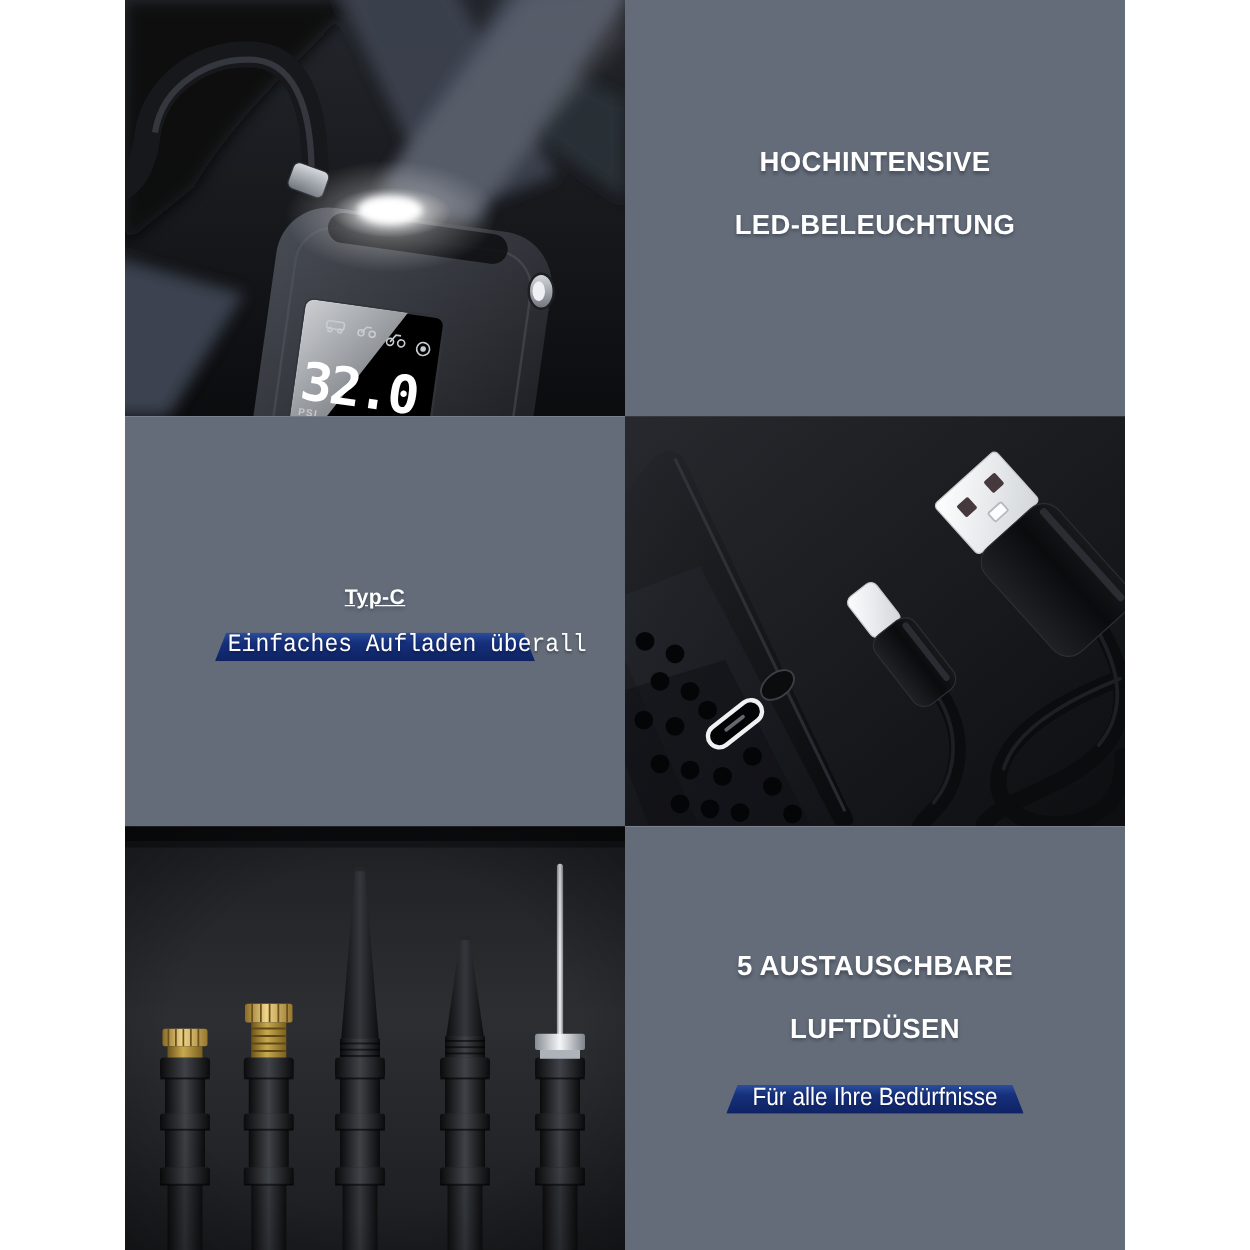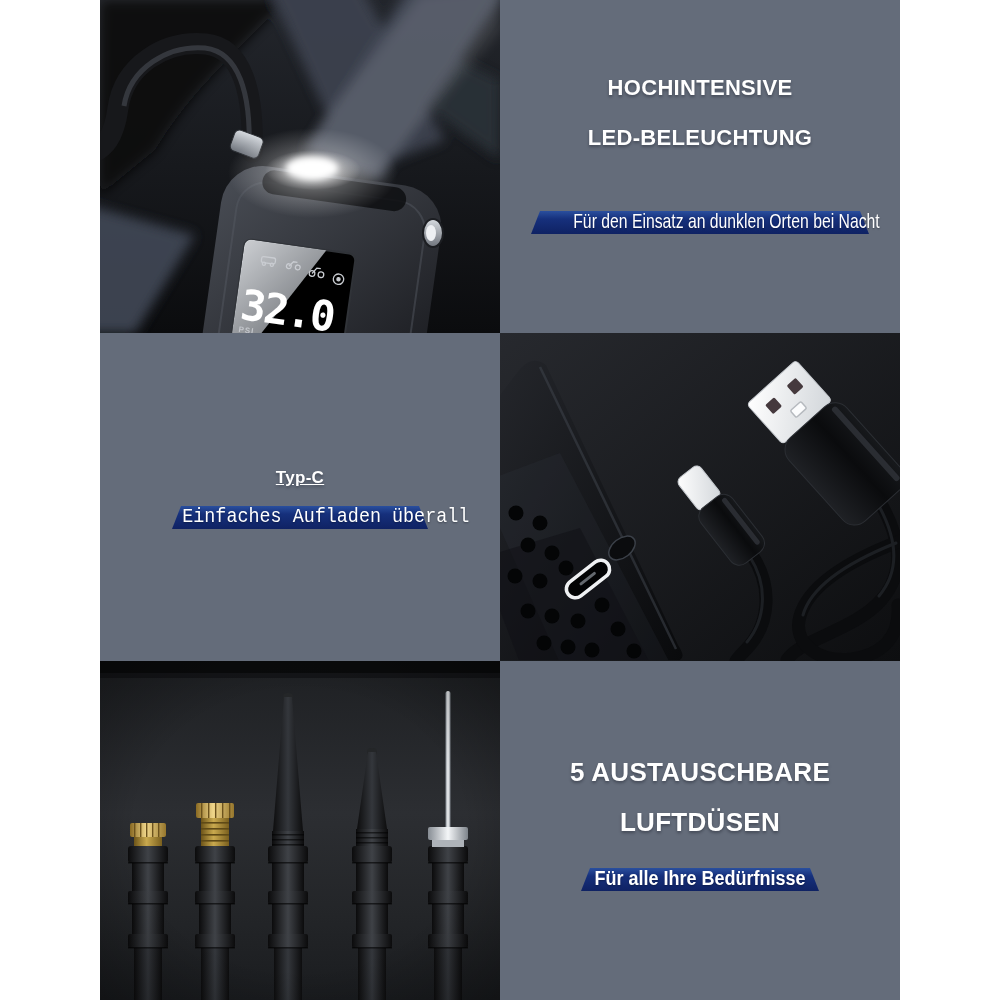--- a/index.html
+++ b/index.html
@@ -4,41 +4,41 @@
 <style>
   html,body{margin:0;padding:0;background:#ffffff;}
   .canvas{position:relative;width:1000px;height:1000px;background:#ffffff;overflow:hidden;
           font-family:"Liberation Sans",sans-serif;}
   .grid{position:absolute;left:100px;top:0;width:800px;height:1000px;
         display:grid;grid-template-columns:400px 400px;grid-template-rows:333px 328px 339px;}
   .cell{position:relative;overflow:hidden;}
   .photo{background:#121315;}
   .photo svg{display:block;width:100%;height:100%;}
   .text-panel{background:#646c7a;display:flex;flex-direction:column;align-items:center;justify-content:center;}
-  .heading{color:#ffffff;font-weight:bold;text-align:center;font-size:26px;line-height:25px;
+  .heading{color:#ffffff;font-weight:bold;text-align:center;font-size:22px;line-height:25px;
            letter-spacing:.3px;text-shadow:0 2px 3px rgba(8,12,24,.35);white-space:pre-line;}
   .heading.big{font-size:22px;}
   .banner{position:relative;height:23px;}
   .banner .strip{position:absolute;left:0;right:0;top:0;bottom:0;
       background:linear-gradient(180deg,#2a4f9e 0%,#16307c 35%,#0f2263 100%);
       clip-path:polygon(9px 0,calc(100% - 9px) 0,100% 100%,0 100%);
       box-shadow:0 2px 3px rgba(0,0,0,.25);}
   .banner .label{position:absolute;left:0;right:0;bottom:1px;text-align:center;color:#ffffff;
       white-space:nowrap;text-shadow:0 1px 2px rgba(8,12,24,.4);transform-origin:50% 100%;}
   
   .p-led-text{transform:none;}
   .p-led-text .inner{transform:translateY(-12px);display:flex;flex-direction:column;align-items:center;gap:36px;}
   .p-led-text .banner{width:338px;margin-top:25px;}
   .p-led-text .label{font-size:21px;transform:scaleX(.75);}
   .p-typec .inner{display:flex;flex-direction:column;align-items:center;}
   .p-typec .heading{font-size:17px;text-decoration:underline;}
   .p-typec .banner{width:256px;margin-top:16px;font-family:Liberation Mono, monospace;}
   .p-typec .label{font-size:20px;transform:scaleX(.92);}
   .p-noz-text .inner{transform:translateY(-5px);display:flex;flex-direction:column;align-items:center;}
-  .p-noz-text .banner{width:238px;margin-top:33px;font-weight:bold;}
+  .p-noz-text .banner{width:238px;margin-top:33px;}
   .p-noz-text .label{font-size:20px;transform:scaleX(.9);}
   .seg{font-family:"DejaVu Sans Mono",monospace;font-weight:bold;}
 </style>
 </head>
 <body>
 
 <div class="canvas">
   <div class="grid">
 
     <section class="cell photo">
@@ -132,24 +132,20 @@
           <ellipse cx="213" cy="170" rx="48" ry="20" fill="url(#halo1)"></ellipse>
           <ellipse cx="212" cy="168" rx="26" ry="11" fill="#ffffff" filter="url(#fb3)"></ellipse>
         </g>
       </svg>
     </section>
 
     <section class="cell text-panel p-led-text">
       <div class="inner">
         <div class="heading big"><span>HOCHINTENSIVE</span><br>
           <span>LED-BELEUCHTUNG</span></div>
-        <div class="banner">
-          <div class="strip"></div>
-          <div class="label">Für den Einsatz an dunklen Orten bei Nacht</div>
-        </div>
       </div>
     </section>
 
     <section class="cell text-panel p-typec">
       <div class="inner">
         <div class="heading">Typ-C</div>
         <div class="banner">
           <div class="strip"></div>
           <div class="label">Einfaches Aufladen überall</div>
         </div>

